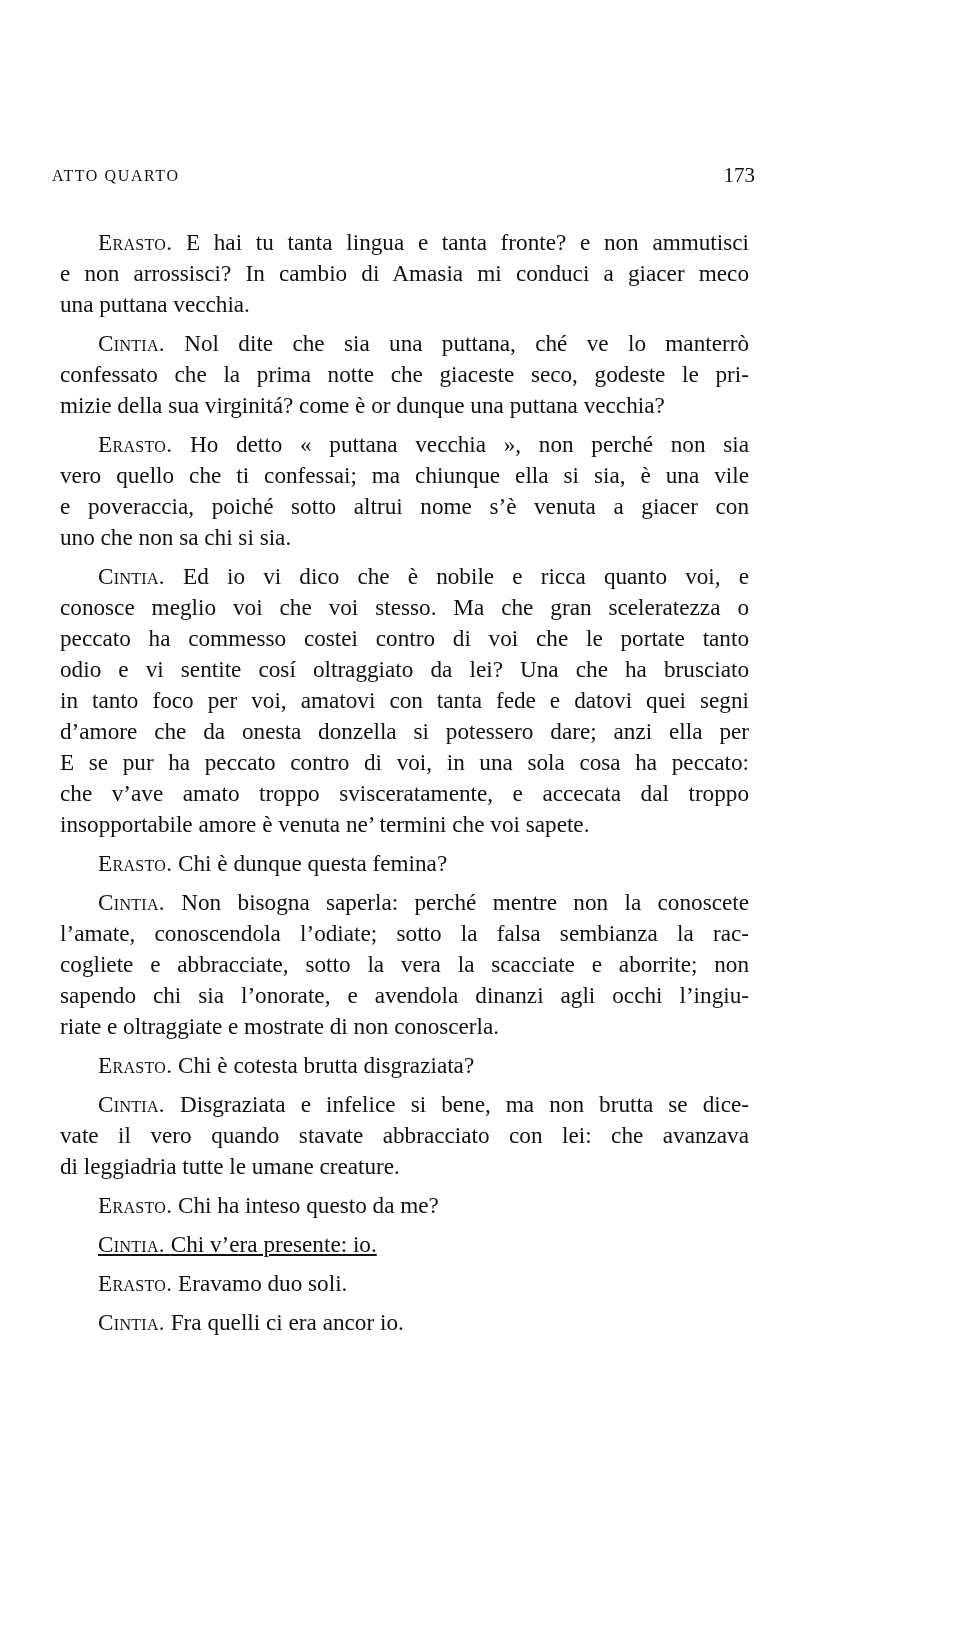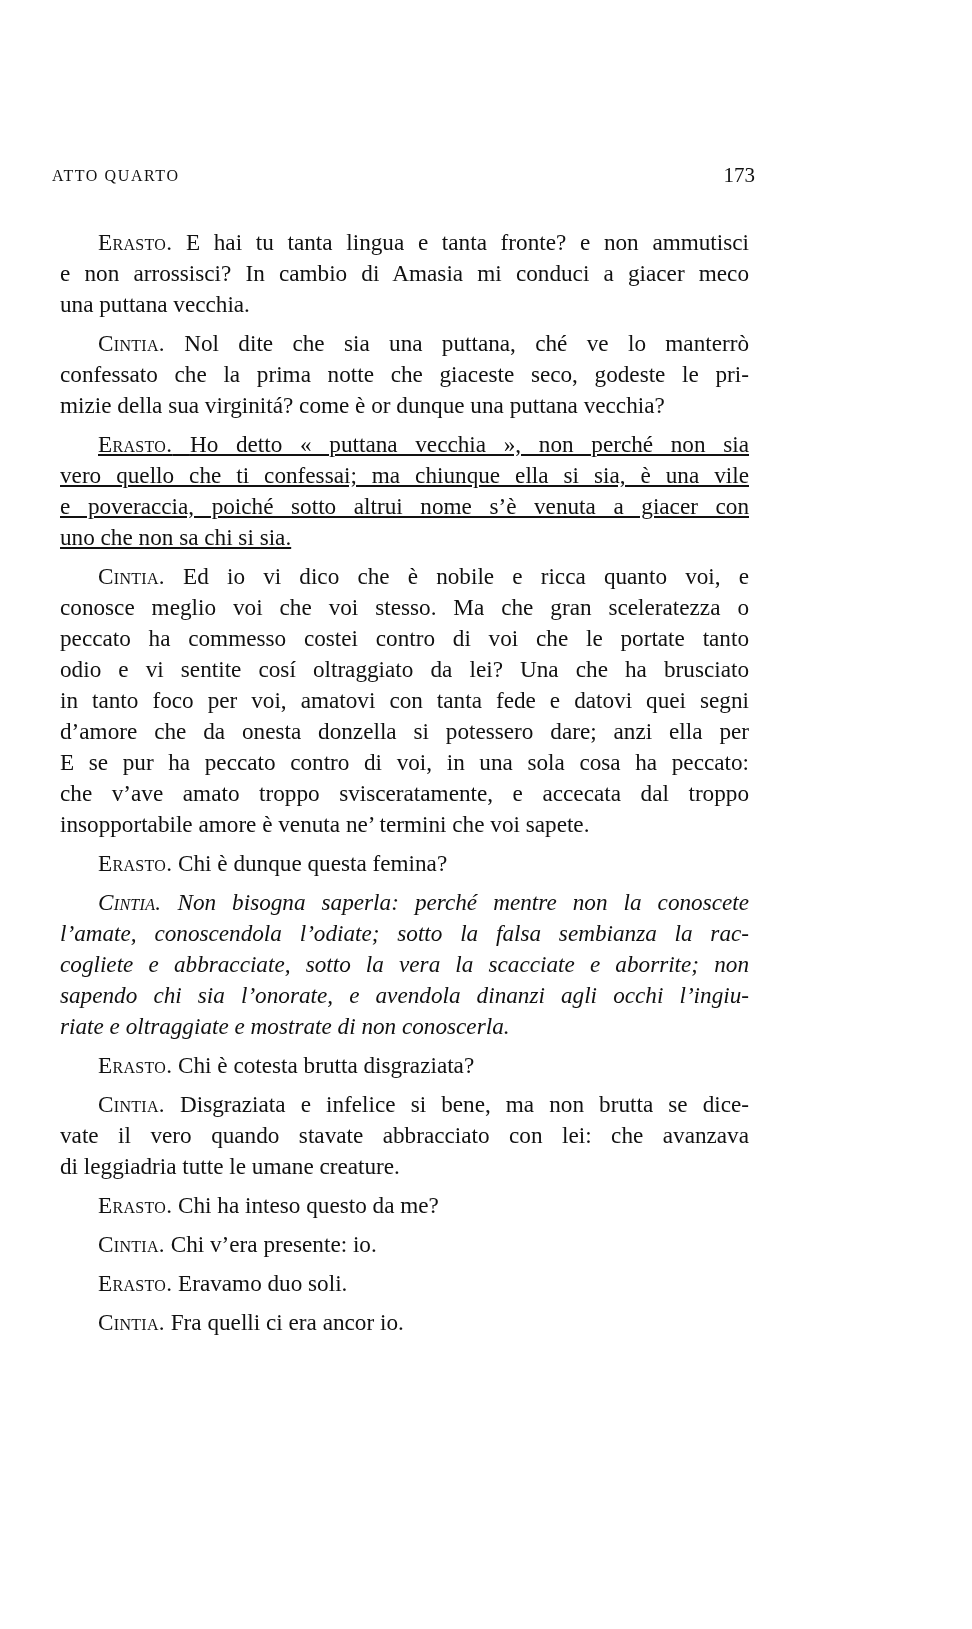--- a/index.html
+++ b/index.html
@@ -87,59 +87,59 @@
       <div class="speech" style="text-indent: 0px;">
         <span class="line first"><span class="speaker">Erasto.</span> <span>E hai tu tanta lingua e tanta fronte? e non ammutisci</span></span>
         <span class="line"><span>e non arrossisci? In cambio di Amasia mi conduci a giacer meco</span></span>
         <span class="line last"><span>una puttana vecchia.</span></span>
       </div>
       <div class="speech" style="text-indent: 0px;">
         <span class="line first"><span class="speaker">Cintia.</span> <span>Nol dite che sia una puttana, ché ve lo manterrò</span></span>
         <span class="line"><span>confessato che la prima notte che giaceste seco, godeste le pri-</span></span>
         <span class="line last"><span>mizie della sua virginitá? come è or dunque una puttana vecchia?</span></span>
       </div>
-      <div class="speech" style="text-indent: 0px; text-decoration: underline;">
+      <div class="speech" style="text-indent: 0px;">
         <span class="line first"><span class="speaker">Erasto.</span> <span>Ho detto « puttana vecchia », non perché non sia</span></span>
         <span class="line"><span>vero quello che ti confessai; ma chiunque ella si sia, è una vile</span></span>
         <span class="line"><span>e poveraccia, poiché sotto altrui nome s’è venuta a giacer con</span></span>
         <span class="line last"><span>uno che non sa chi si sia.</span></span>
       </div>
       <div class="speech" style="text-indent: 0px;">
         <span class="line first"><span class="speaker">Cintia.</span> <span>Ed io vi dico che è nobile e ricca quanto voi, e</span></span>
         <span class="line"><span>conosce meglio voi che voi stesso. Ma che gran sceleratezza o</span></span>
         <span class="line"><span>peccato ha commesso costei contro di voi che le portate tanto</span></span>
         <span class="line"><span>odio e vi sentite cosí oltraggiato da lei? Una che ha brusciato</span></span>
         <span class="line"><span>in tanto foco per voi, amatovi con tanta fede e datovi quei segni</span></span>
         <span class="line"><span>d’amore che da onesta donzella si potessero dare; anzi ella per</span></span>
         <span class="line"><span>E se pur ha peccato contro di voi, in una sola cosa ha peccato:</span></span>
         <span class="line"><span>che v’ave amato troppo svisceratamente, e accecata dal troppo</span></span>
         <span class="line last"><span>insopportabile amore è venuta ne’ termini che voi sapete.</span></span>
       </div>
       <div class="speech" style="text-indent: 0px;">
         <span class="line first last"><span class="speaker">Erasto.</span> <span>Chi è dunque questa femina?</span></span>
       </div>
-      <div class="speech" style="text-indent: 0px; font-style: italic;">
+      <div class="speech" style="text-indent: 0px;">
         <span class="line first"><span class="speaker">Cintia.</span> <span>Non bisogna saperla: perché mentre non la conoscete</span></span>
         <span class="line"><span>l’amate, conoscendola l’odiate; sotto la falsa sembianza la rac-</span></span>
         <span class="line"><span>cogliete e abbracciate, sotto la vera la scacciate e aborrite; non</span></span>
         <span class="line"><span>sapendo chi sia l’onorate, e avendola dinanzi agli occhi l’ingiu-</span></span>
         <span class="line last"><span>riate e oltraggiate e mostrate di non conoscerla.</span></span>
       </div>
       <div class="speech" style="text-indent: 0px;">
         <span class="line first last"><span class="speaker">Erasto.</span> <span>Chi è cotesta brutta disgraziata?</span></span>
       </div>
       <div class="speech" style="text-indent: 0px;">
         <span class="line first"><span class="speaker">Cintia.</span> <span>Disgraziata e infelice si bene, ma non brutta se dice-</span></span>
         <span class="line"><span>vate il vero quando stavate abbracciato con lei: che avanzava</span></span>
         <span class="line last"><span>di leggiadria tutte le umane creature.</span></span>
       </div>
       <div class="speech" style="text-indent: 0px;">
         <span class="line first last"><span class="speaker">Erasto.</span> <span>Chi ha inteso questo da me?</span></span>
       </div>
-      <div class="speech" style="text-indent: 0px;">
+      <div class="speech" style="text-indent: 0px; text-decoration: underline;">
         <span class="line first last"><span class="speaker">Cintia.</span> <span>Chi v’era presente: io.</span></span>
       </div>
       <div class="speech" style="text-indent: 0px;">
         <span class="line first last"><span class="speaker">Erasto.</span> <span>Eravamo duo soli.</span></span>
       </div>
       <div class="speech" style="text-indent: 0px;">
         <span class="line first last"><span class="speaker">Cintia.</span> <span>Fra quelli ci era ancor io.</span></span>
       </div>
     </div>
 </div>

